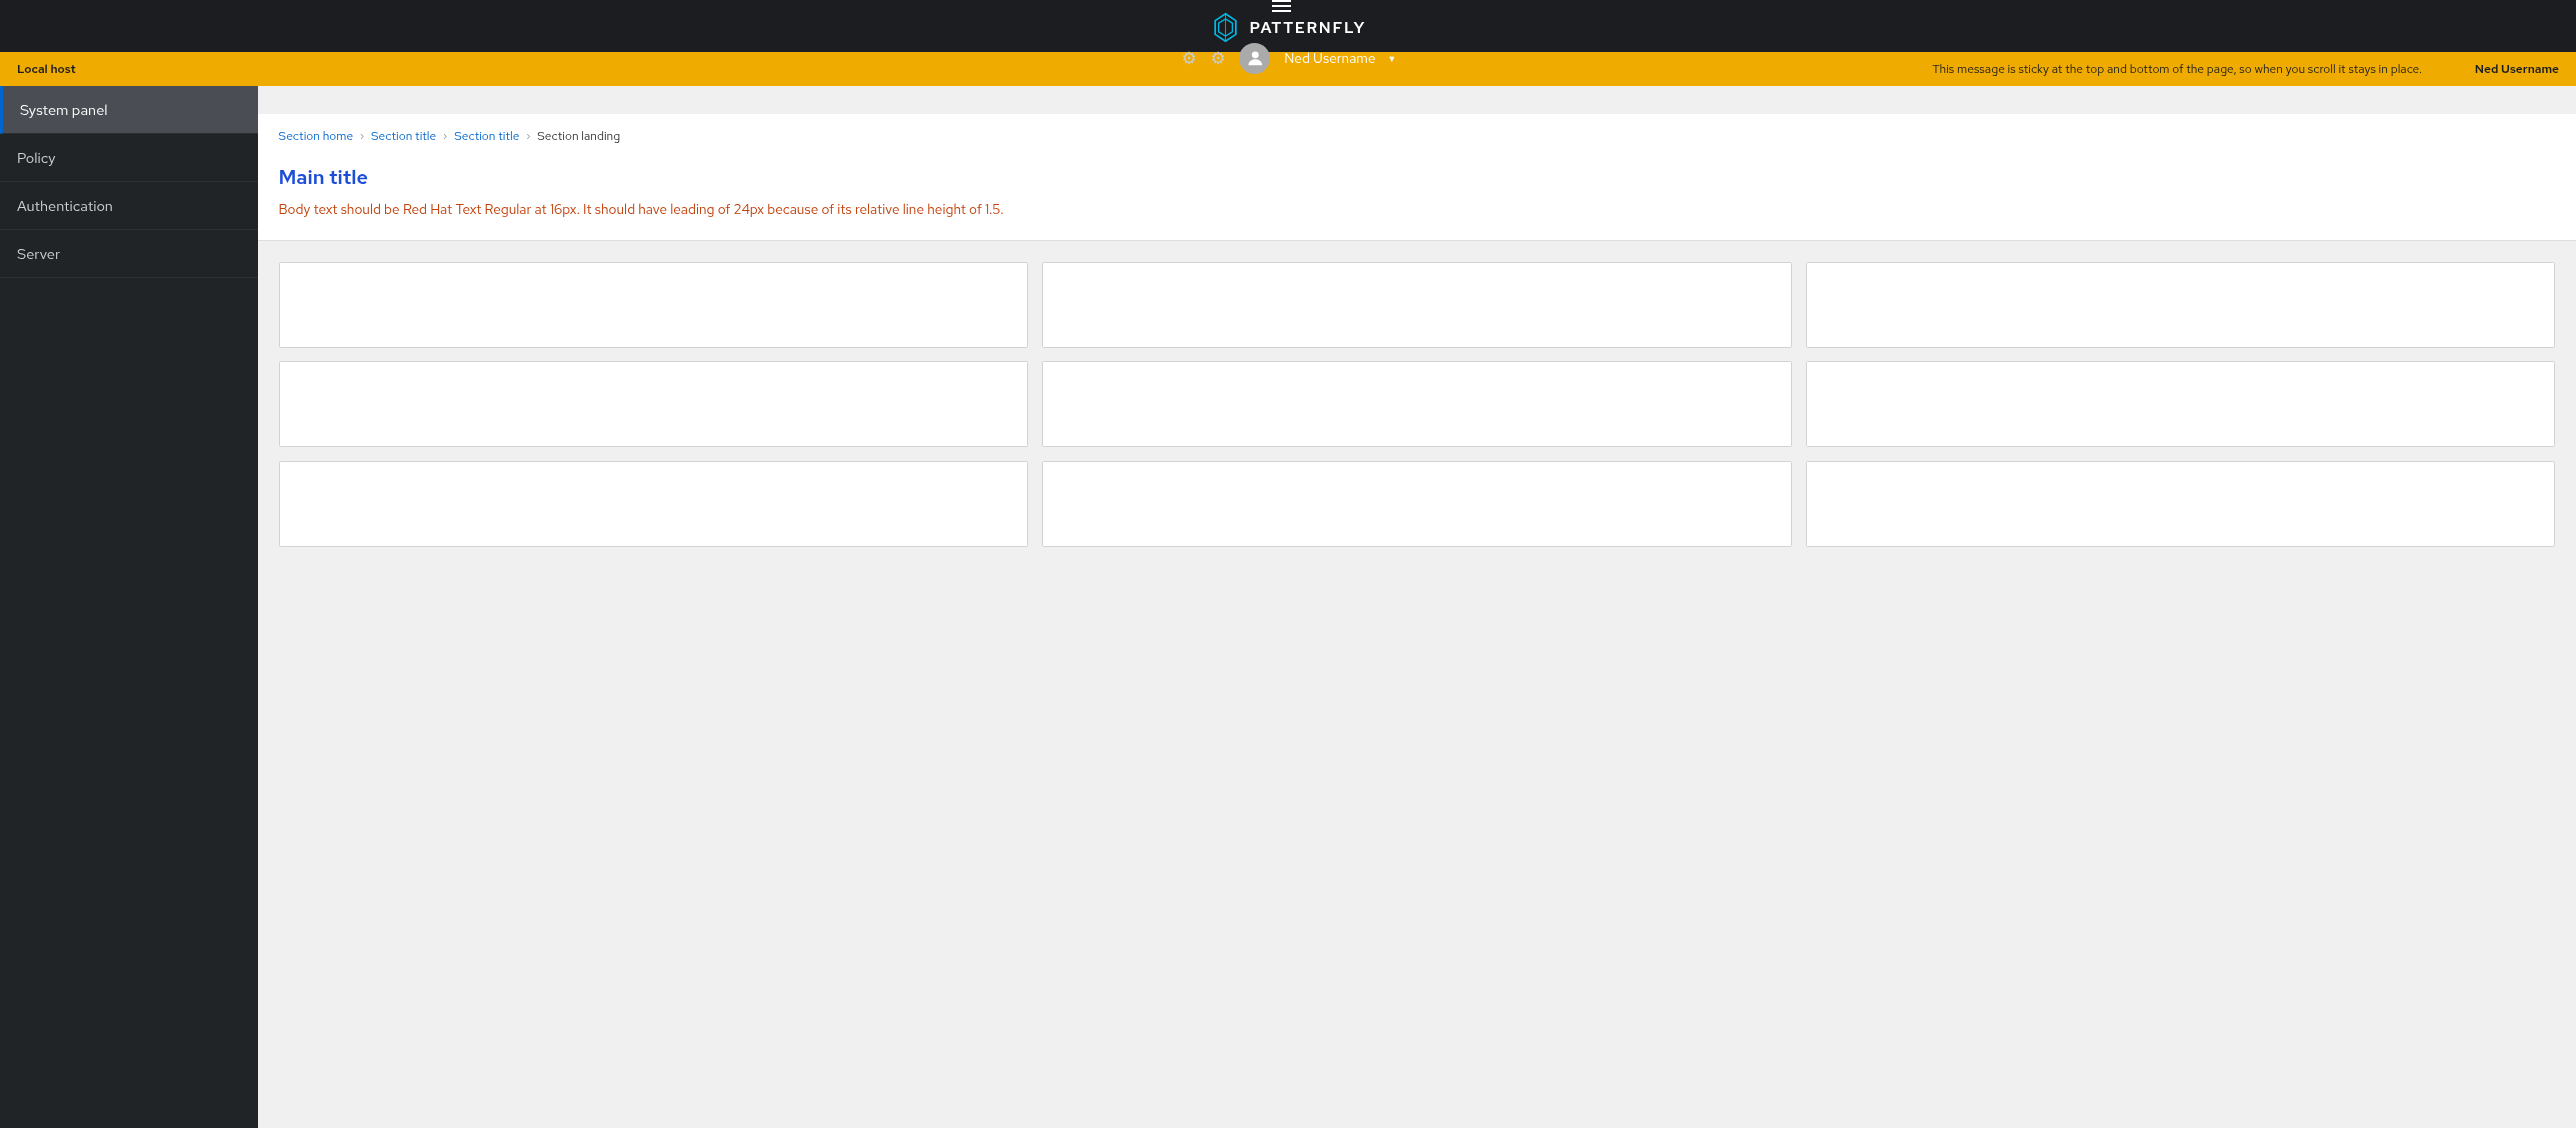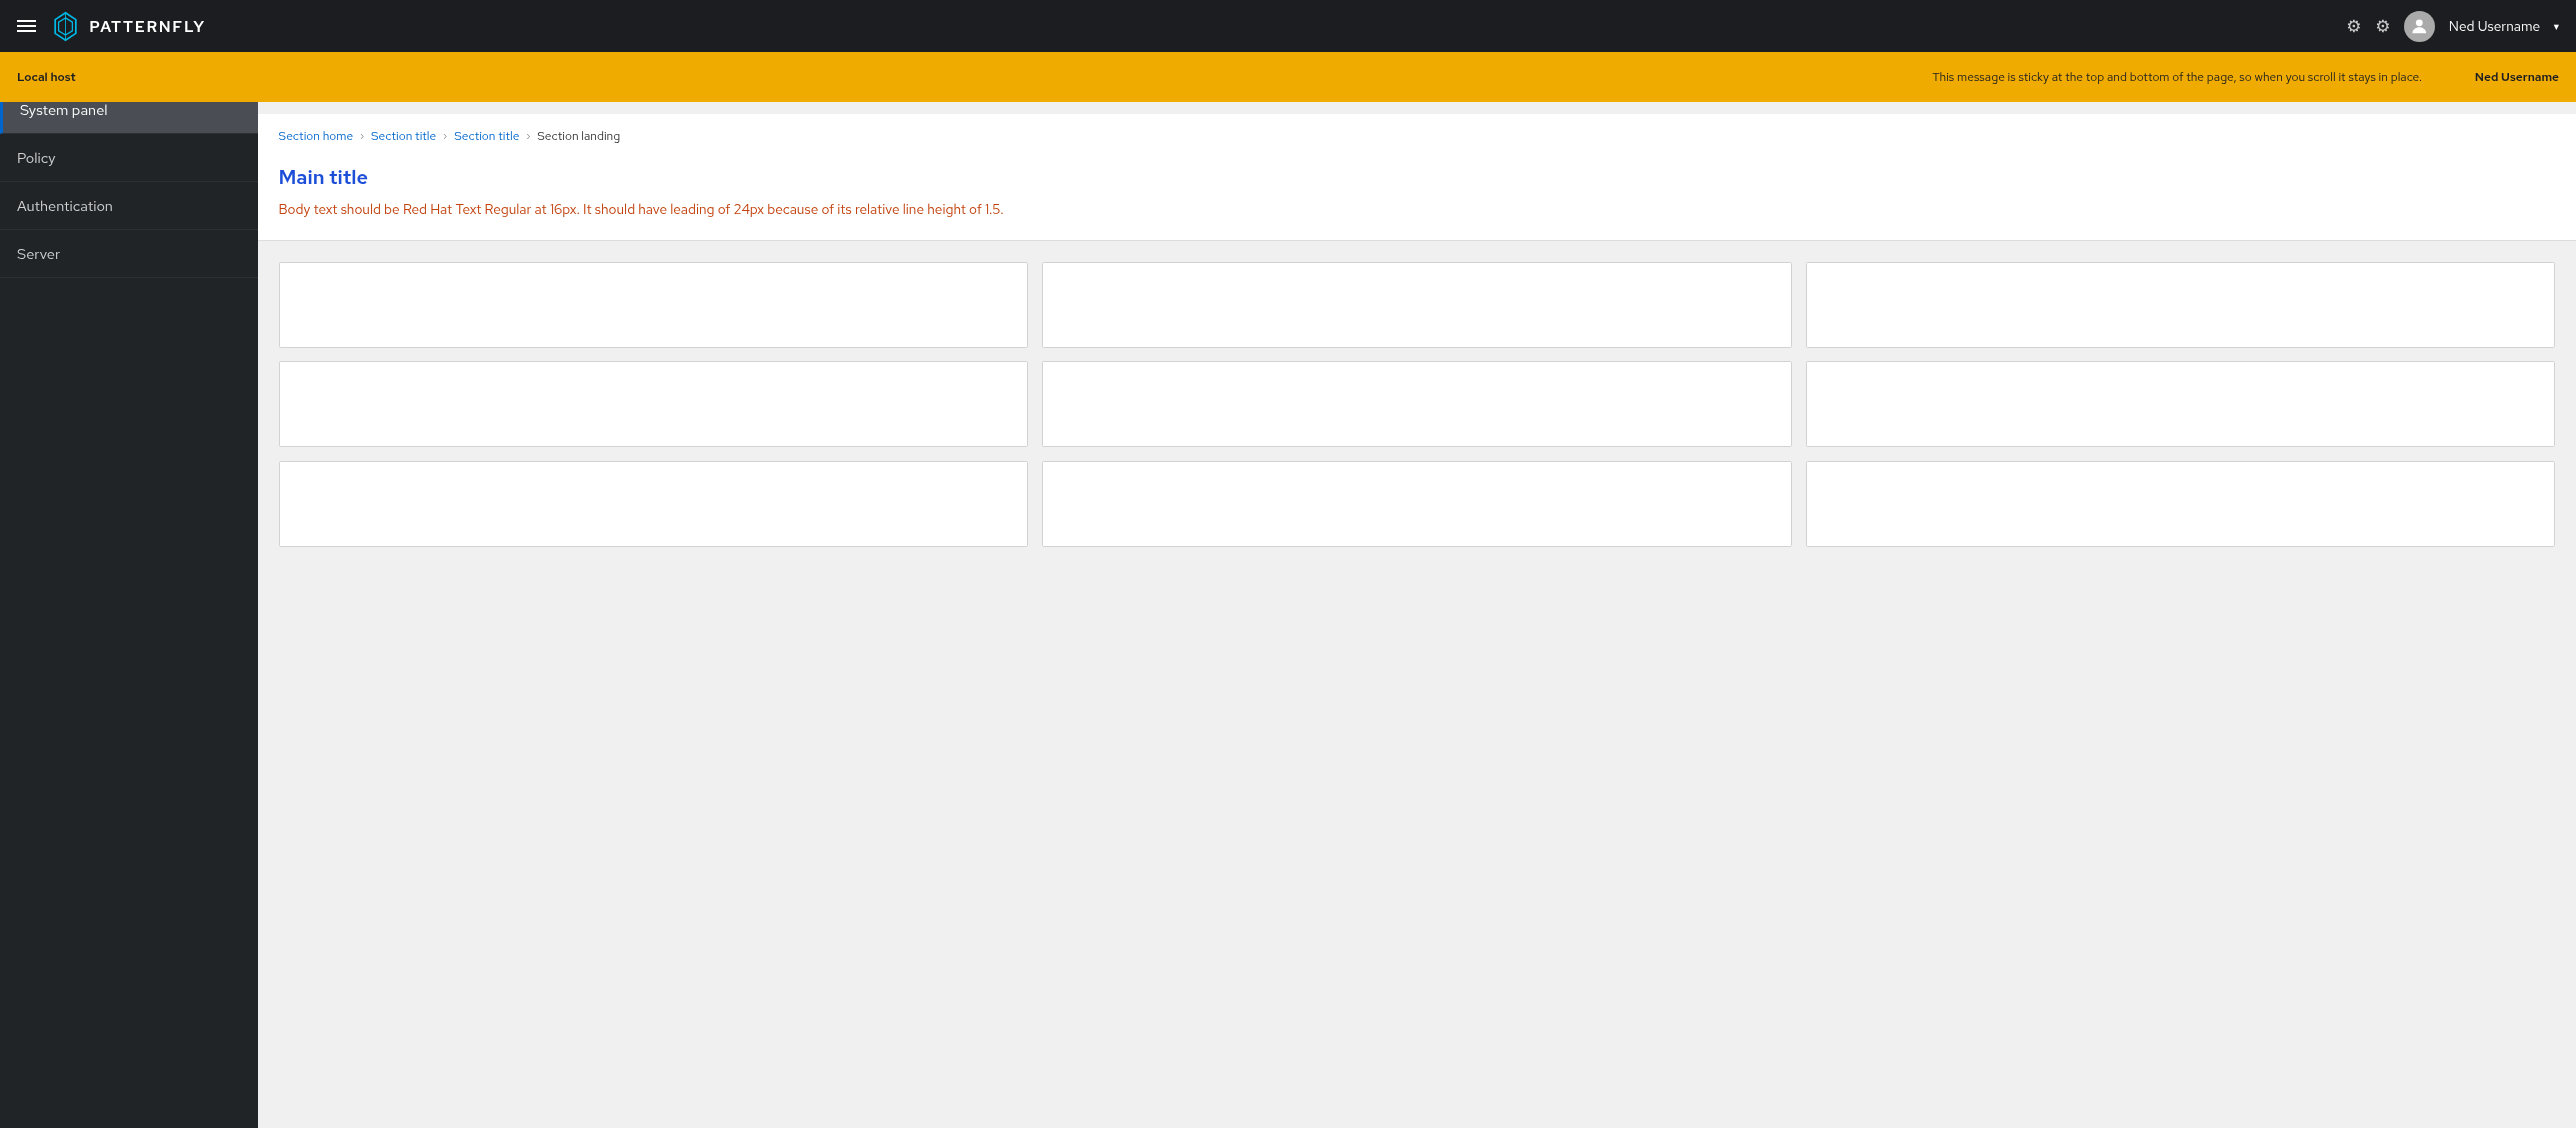--- a/index.html
+++ b/index.html
@@ -8,20 +8,21 @@
     
     .top-nav {
       display: flex;
       align-items: center;
       background: #1b1d21;
       height: 52px;
       padding: 0 17px;
       position: fixed;
       top: 0; left: 0; right: 0;
       z-index: 100;
+      flex-direction: column;
     }
     .nav-hamburger {
       display: flex; flex-direction: column; gap: 3.4px; cursor: pointer; margin-right: 13.7px;
     }
     .nav-hamburger span { display: block; width: 19px; height: 1.7px; background: #fff; }
     .nav-logo {
       display: flex; align-items: center; gap: 8.6px; color: #fff; font-size: 15.5px; font-weight: 600; letter-spacing: 1.7px; text-transform: uppercase;
     }
     .nav-logo-icon {
       width: 31px; height: 31px;
@@ -44,21 +45,21 @@
     }
 
     
     .banner {
       position: fixed;
       top: 52px; left: 0; right: 0;
       z-index: 99;
       background: #f0ab00;
       display: flex;
       align-items: center;
-      height: 50px;
+      height: 34px;
       padding: 0 17px;
       font-size: 12px;
       color: #1b1d21;
     }
     .banner-left { min-width: 137px; font-weight: 600; }
     .banner-center { flex: 1; text-align: right; }
     .banner-right { min-width: 137px; text-align: right; font-weight: 600; }
 
     
     .sidebar {

